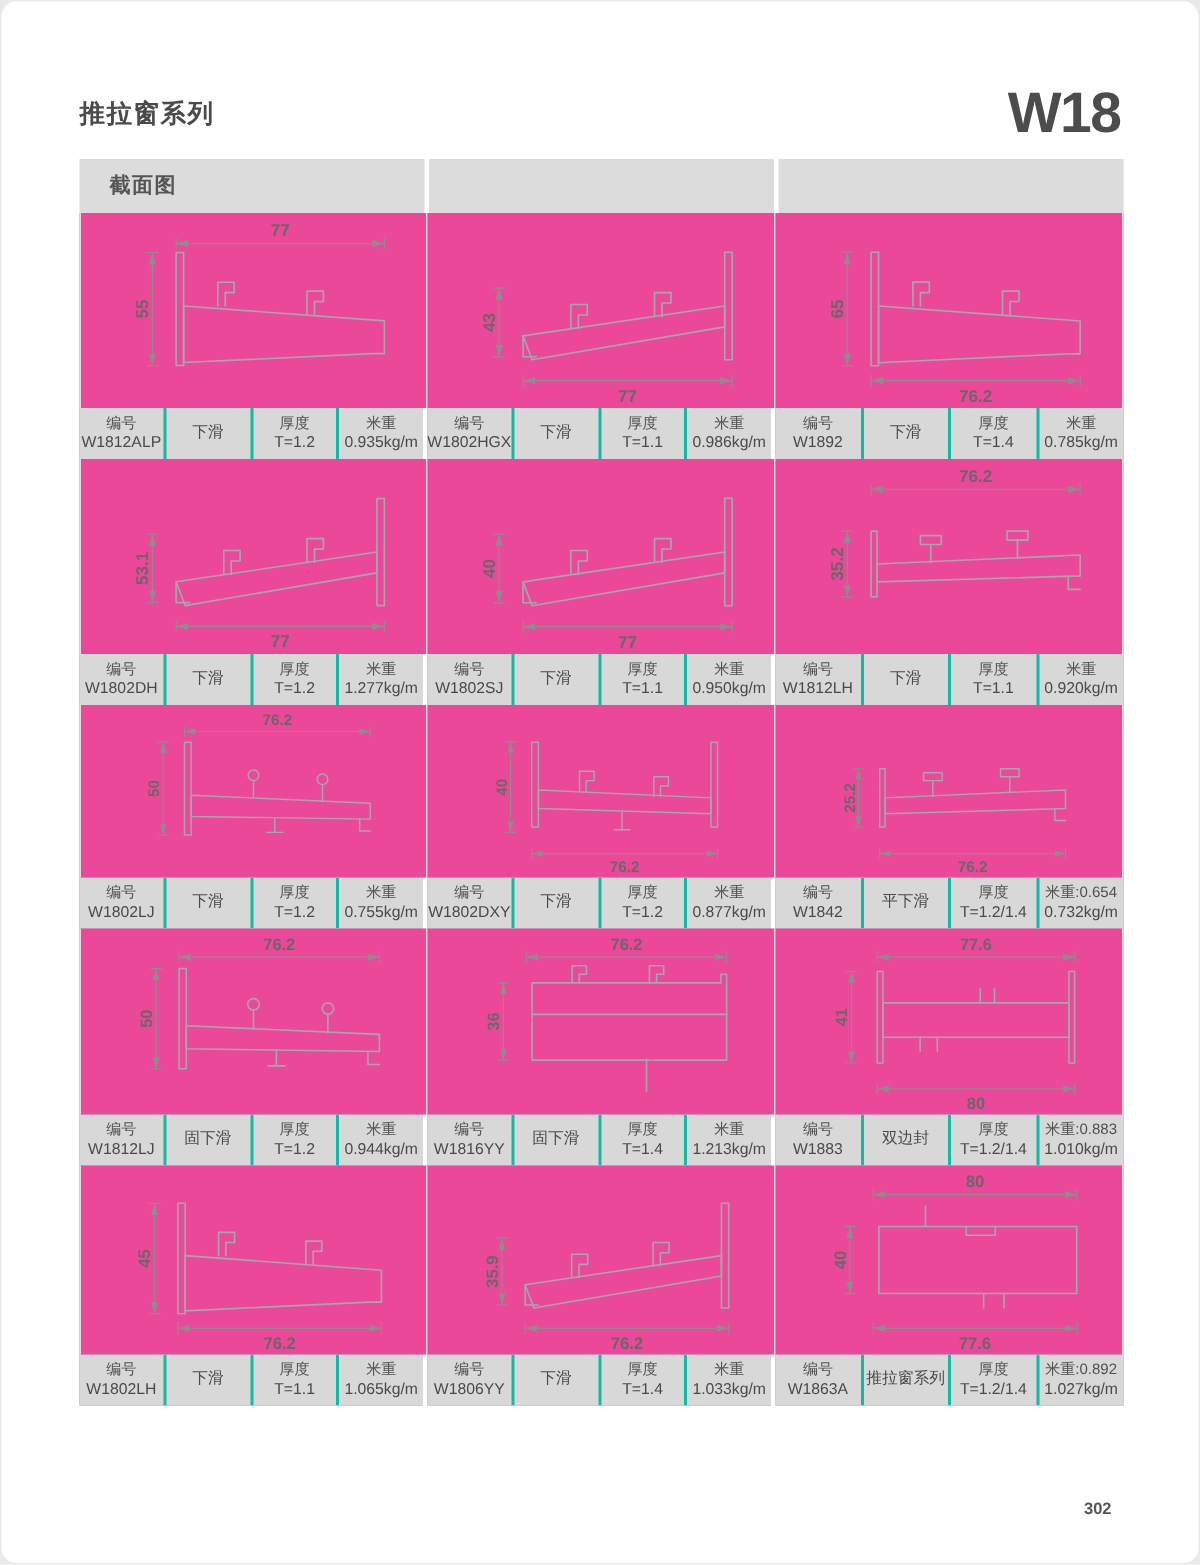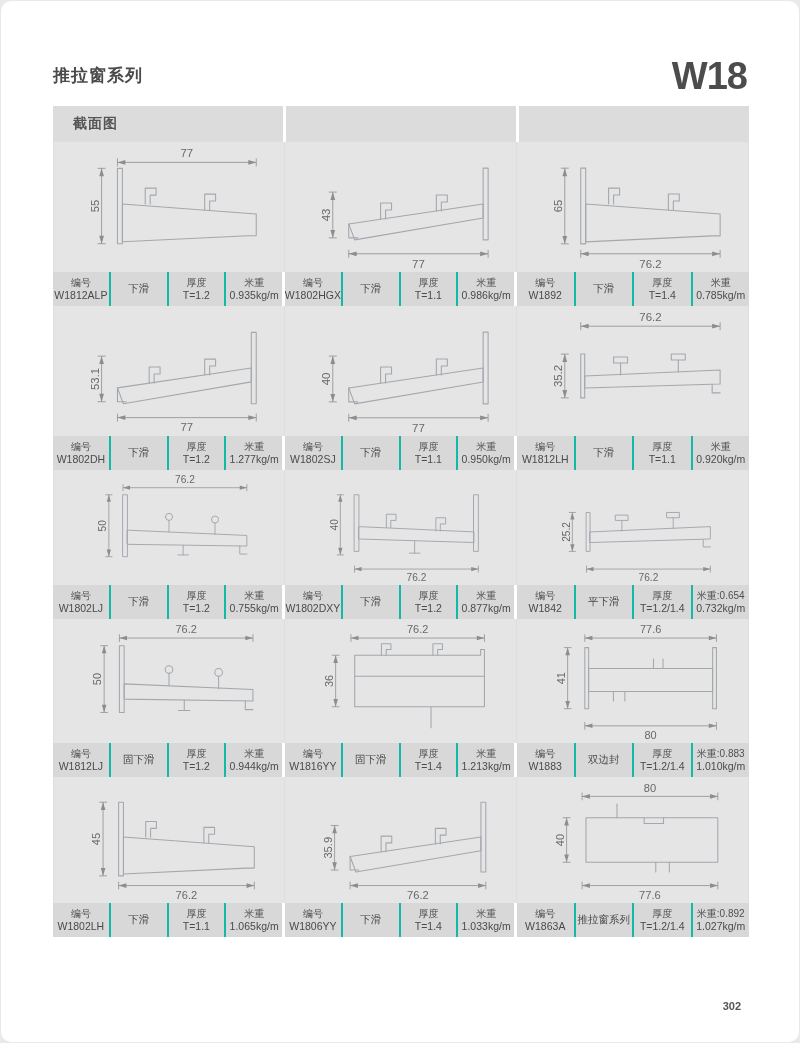--- a/index.html
+++ b/index.html
@@ -18,21 +18,21 @@
     display:flex;justify-content:space-between;align-items:flex-end;
   }
   .series-title{font-size:17px;font-weight:bold;color:#4a4a4a;letter-spacing:1px;padding-bottom:8px;}
   .series-code{font-size:38px;font-weight:bold;color:#4c4c4c;line-height:1;letter-spacing:-1px;margin-top:20px;}
   .tablewrap{position:absolute;left:52px;top:105px;width:696px;}
   .thead{display:grid;grid-template-columns:1fr 1fr 1fr;column-gap:3px;height:36px;}
   .thead > div{background:#dcdcdc;display:flex;align-items:center;}
   .thead .hlabel{padding-left:20px;font-size:14px;color:#555;font-weight:bold;letter-spacing:1px;}
   .grid{display:grid;grid-template-columns:1fr 1fr 1fr;}
   .cell{display:flex;flex-direction:column;}
-  .draw{position:relative;background:#e5e5e5;box-sizing:border-box;}
+  .draw{position:relative;background:#ec4899;box-sizing:border-box;font-weight:bold;}
   .cell.col1 .draw{border-left:1px solid #dedede;border-right:1px solid #dedede;}
   .cell.col2 .draw{border-right:1px solid #dedede;}
   .cell.col3 .draw{border-right:1px solid #dedede;}
   .row1 .draw{height:130px;}
   .row2 .draw{height:130px;}
   .row3 .draw{height:115px;}
   .row4 .draw{height:124px;}
   .row5 .draw{height:126px;}
   .draw svg{width:100%;height:100%;display:block;}
   .info{

